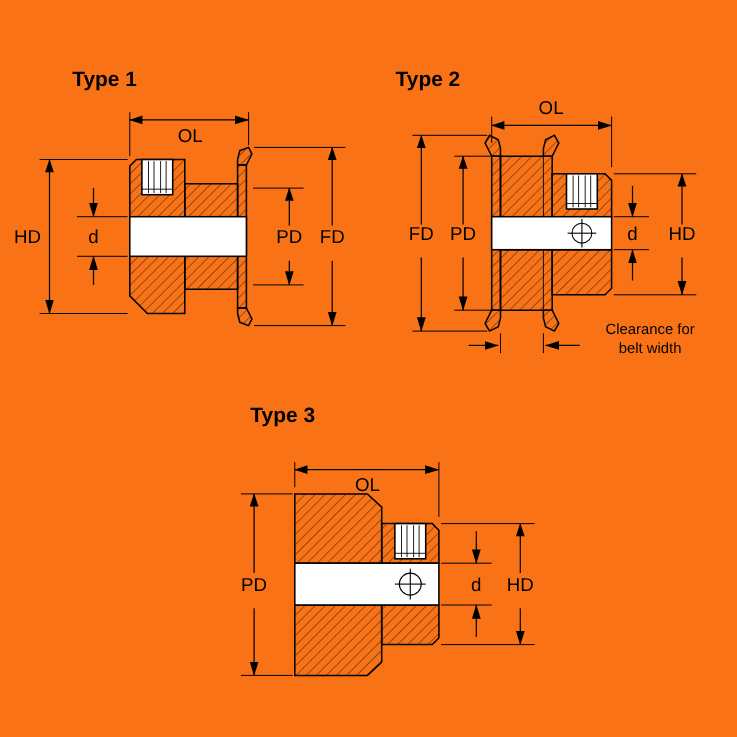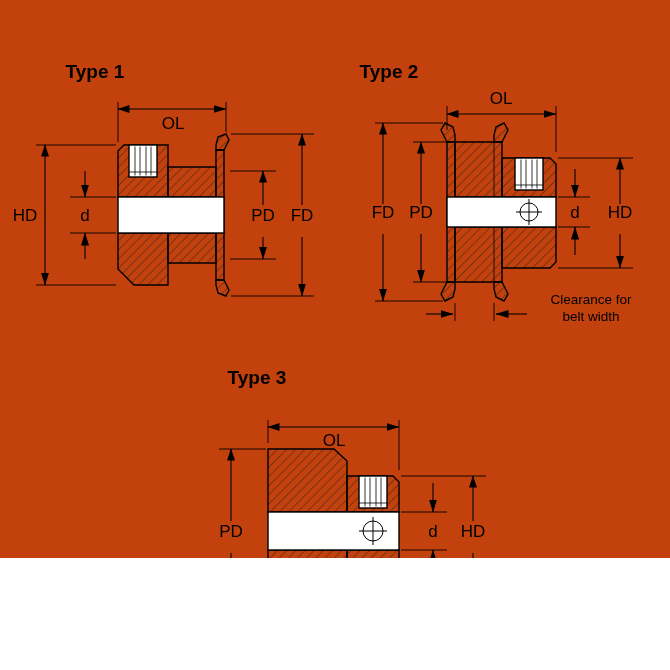--- a/index.html
+++ b/index.html
@@ -1,16 +1,16 @@
 <!DOCTYPE html>
 <html><head>
 <meta charset="utf-8">
 <style>
   html,body{margin:0;padding:0;background:#ffffff;}
-  #canvas{position:relative;width:670px;height:558px;background:#c2410c;overflow:hidden;}
+  #canvas{position:relative;width:670px;height:670px;background:#f97316;overflow:hidden;}
   svg{display:block;}
   text{font-family:"Liberation Sans", sans-serif;fill:#000000;}
   .title{font-size:19px;font-weight:bold;}
   .dim-label{font-size:17px;}
   .note{font-size:13.5px;}
   .part{stroke:#000000;stroke-width:1.4;}
   .hatched{fill:url(#h1);}
   .whiteface{fill:#ffffff;}
   .dimline{stroke:#000000;stroke-width:1.1;fill:none;}
   .extline{stroke:#000000;stroke-width:0.9;fill:none;}

